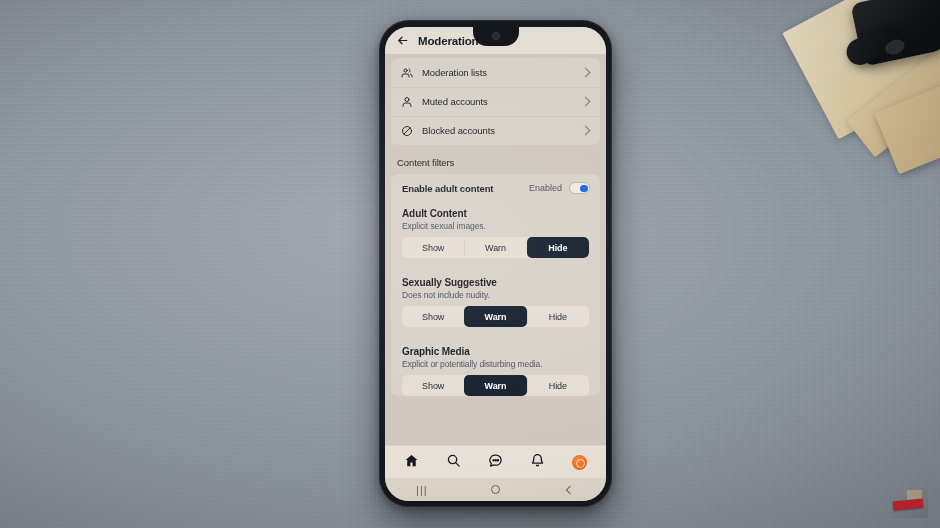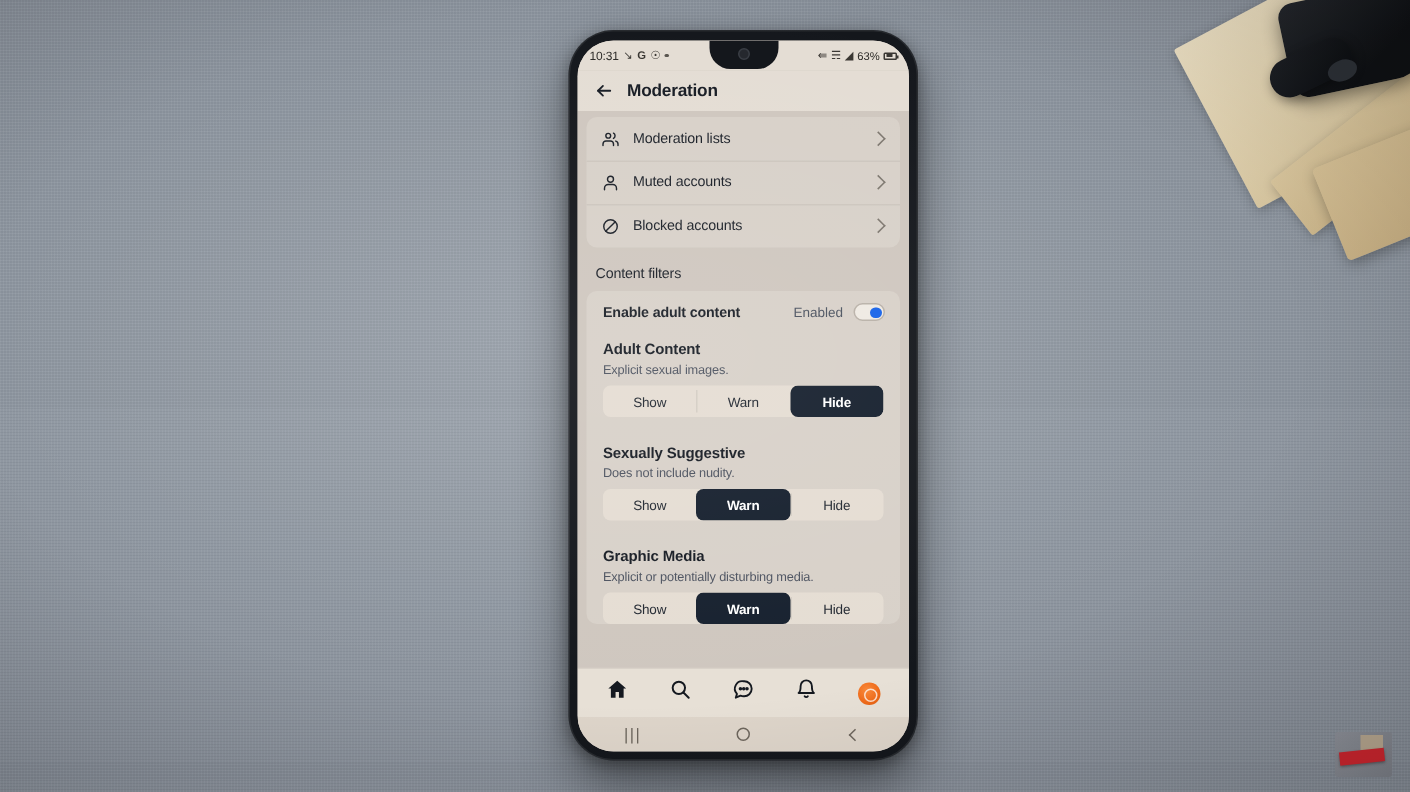--- a/index.html
+++ b/index.html
@@ -417,38 +417,20 @@
     <div id="watermark-bar"></div>
   </div>
 
   <div id="phone">
     <div id="phone-screen">
 
       <div id="notch">
         <div id="notch-camera"></div>
       </div>
 
-      <div id="status-bar">
-        <div id="status-left">
-          <span class="status-time">10:31</span>
-          <span class="sb-ico">↘</span>
-          <span class="sb-ico" style="font-weight:bold;">G</span>
-          <span class="sb-ico">☉</span>
-          <span class="sb-dot"></span>
-        </div>
-        <div id="status-right">
-          <span class="sb-ico">⇚</span>
-          <span class="sb-ico">☴</span>
-          <span class="sb-ico">◢</span>
-          <span class="sb-batt-pct">63%</span>
-          <span class="sb-batt">
-              <i></i>
-            </span>
-        </div>
-      </div>
 
       <div id="app-header">
         <div id="back-arrow">
           <svg width="13" height="13" viewBox="0 0 24 24" fill="none" stroke="#171c24" stroke-width="2.2" stroke-linecap="round" stroke-linejoin="round">
             <line x1="20" y1="12" x2="5" y2="12"></line>
             <polyline points="11,18 5,12 11,6"></polyline>
           </svg>
         </div>
         <div id="page-title">Moderation</div>
       </div>

